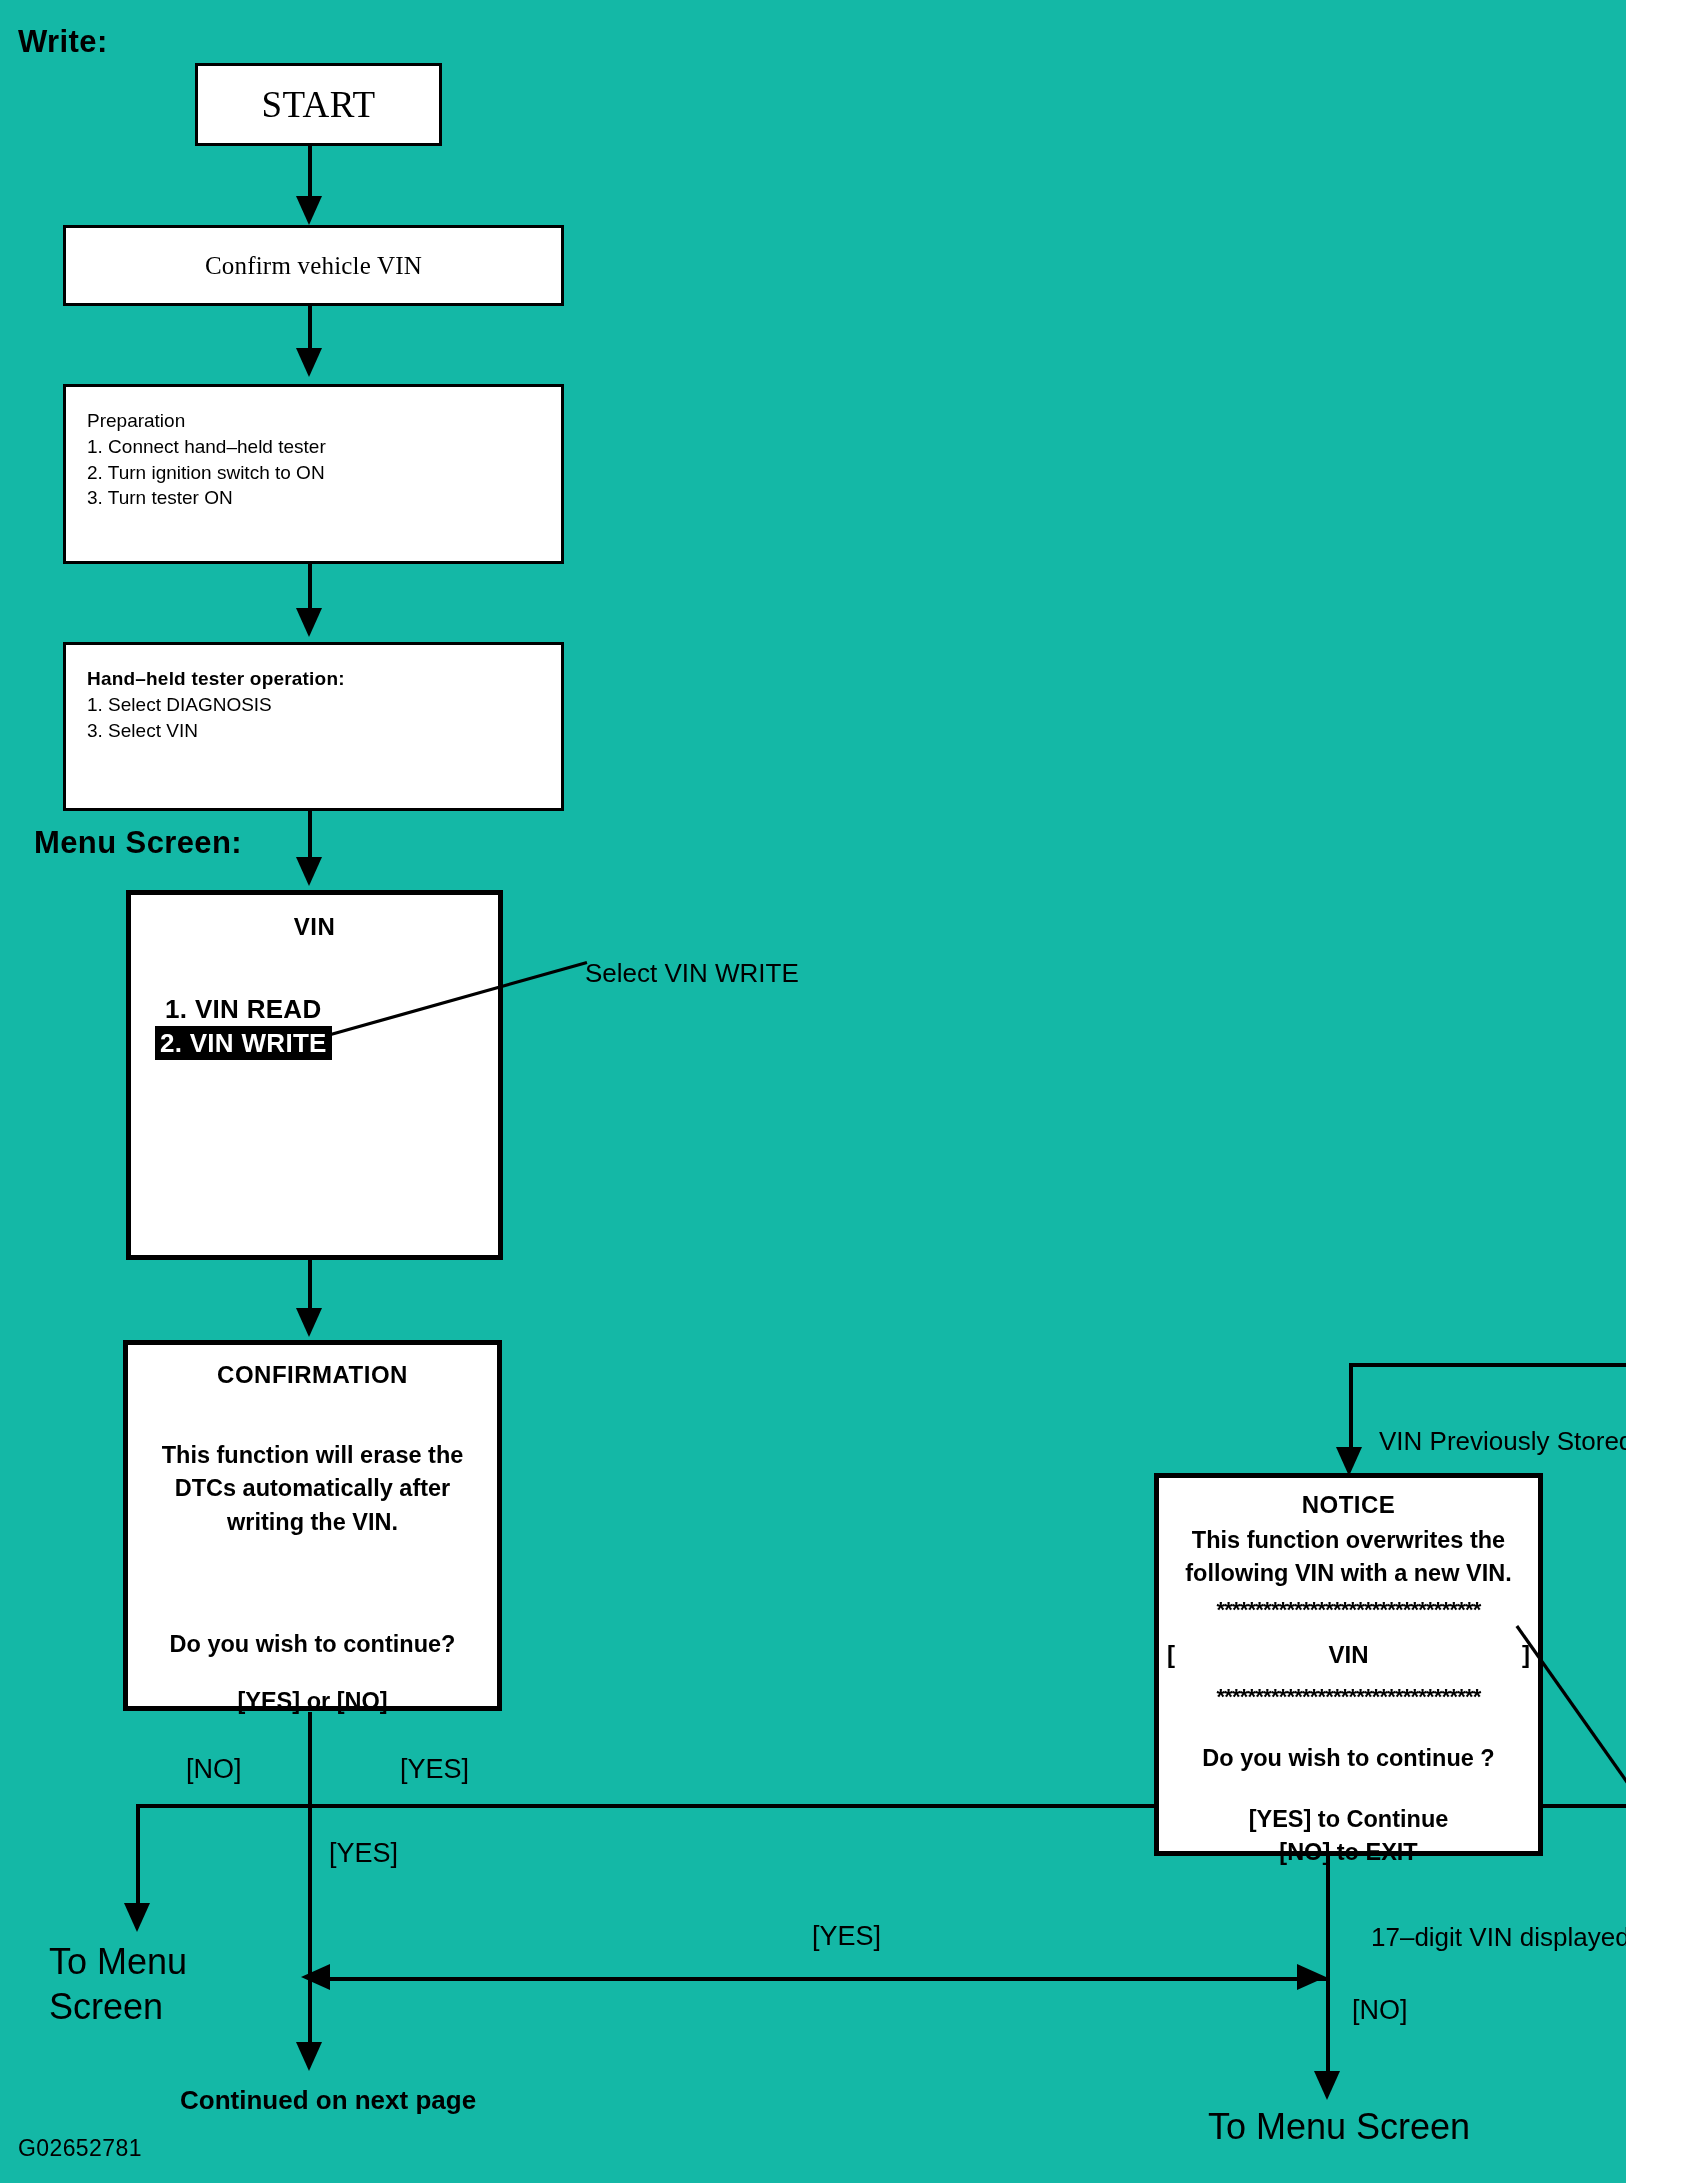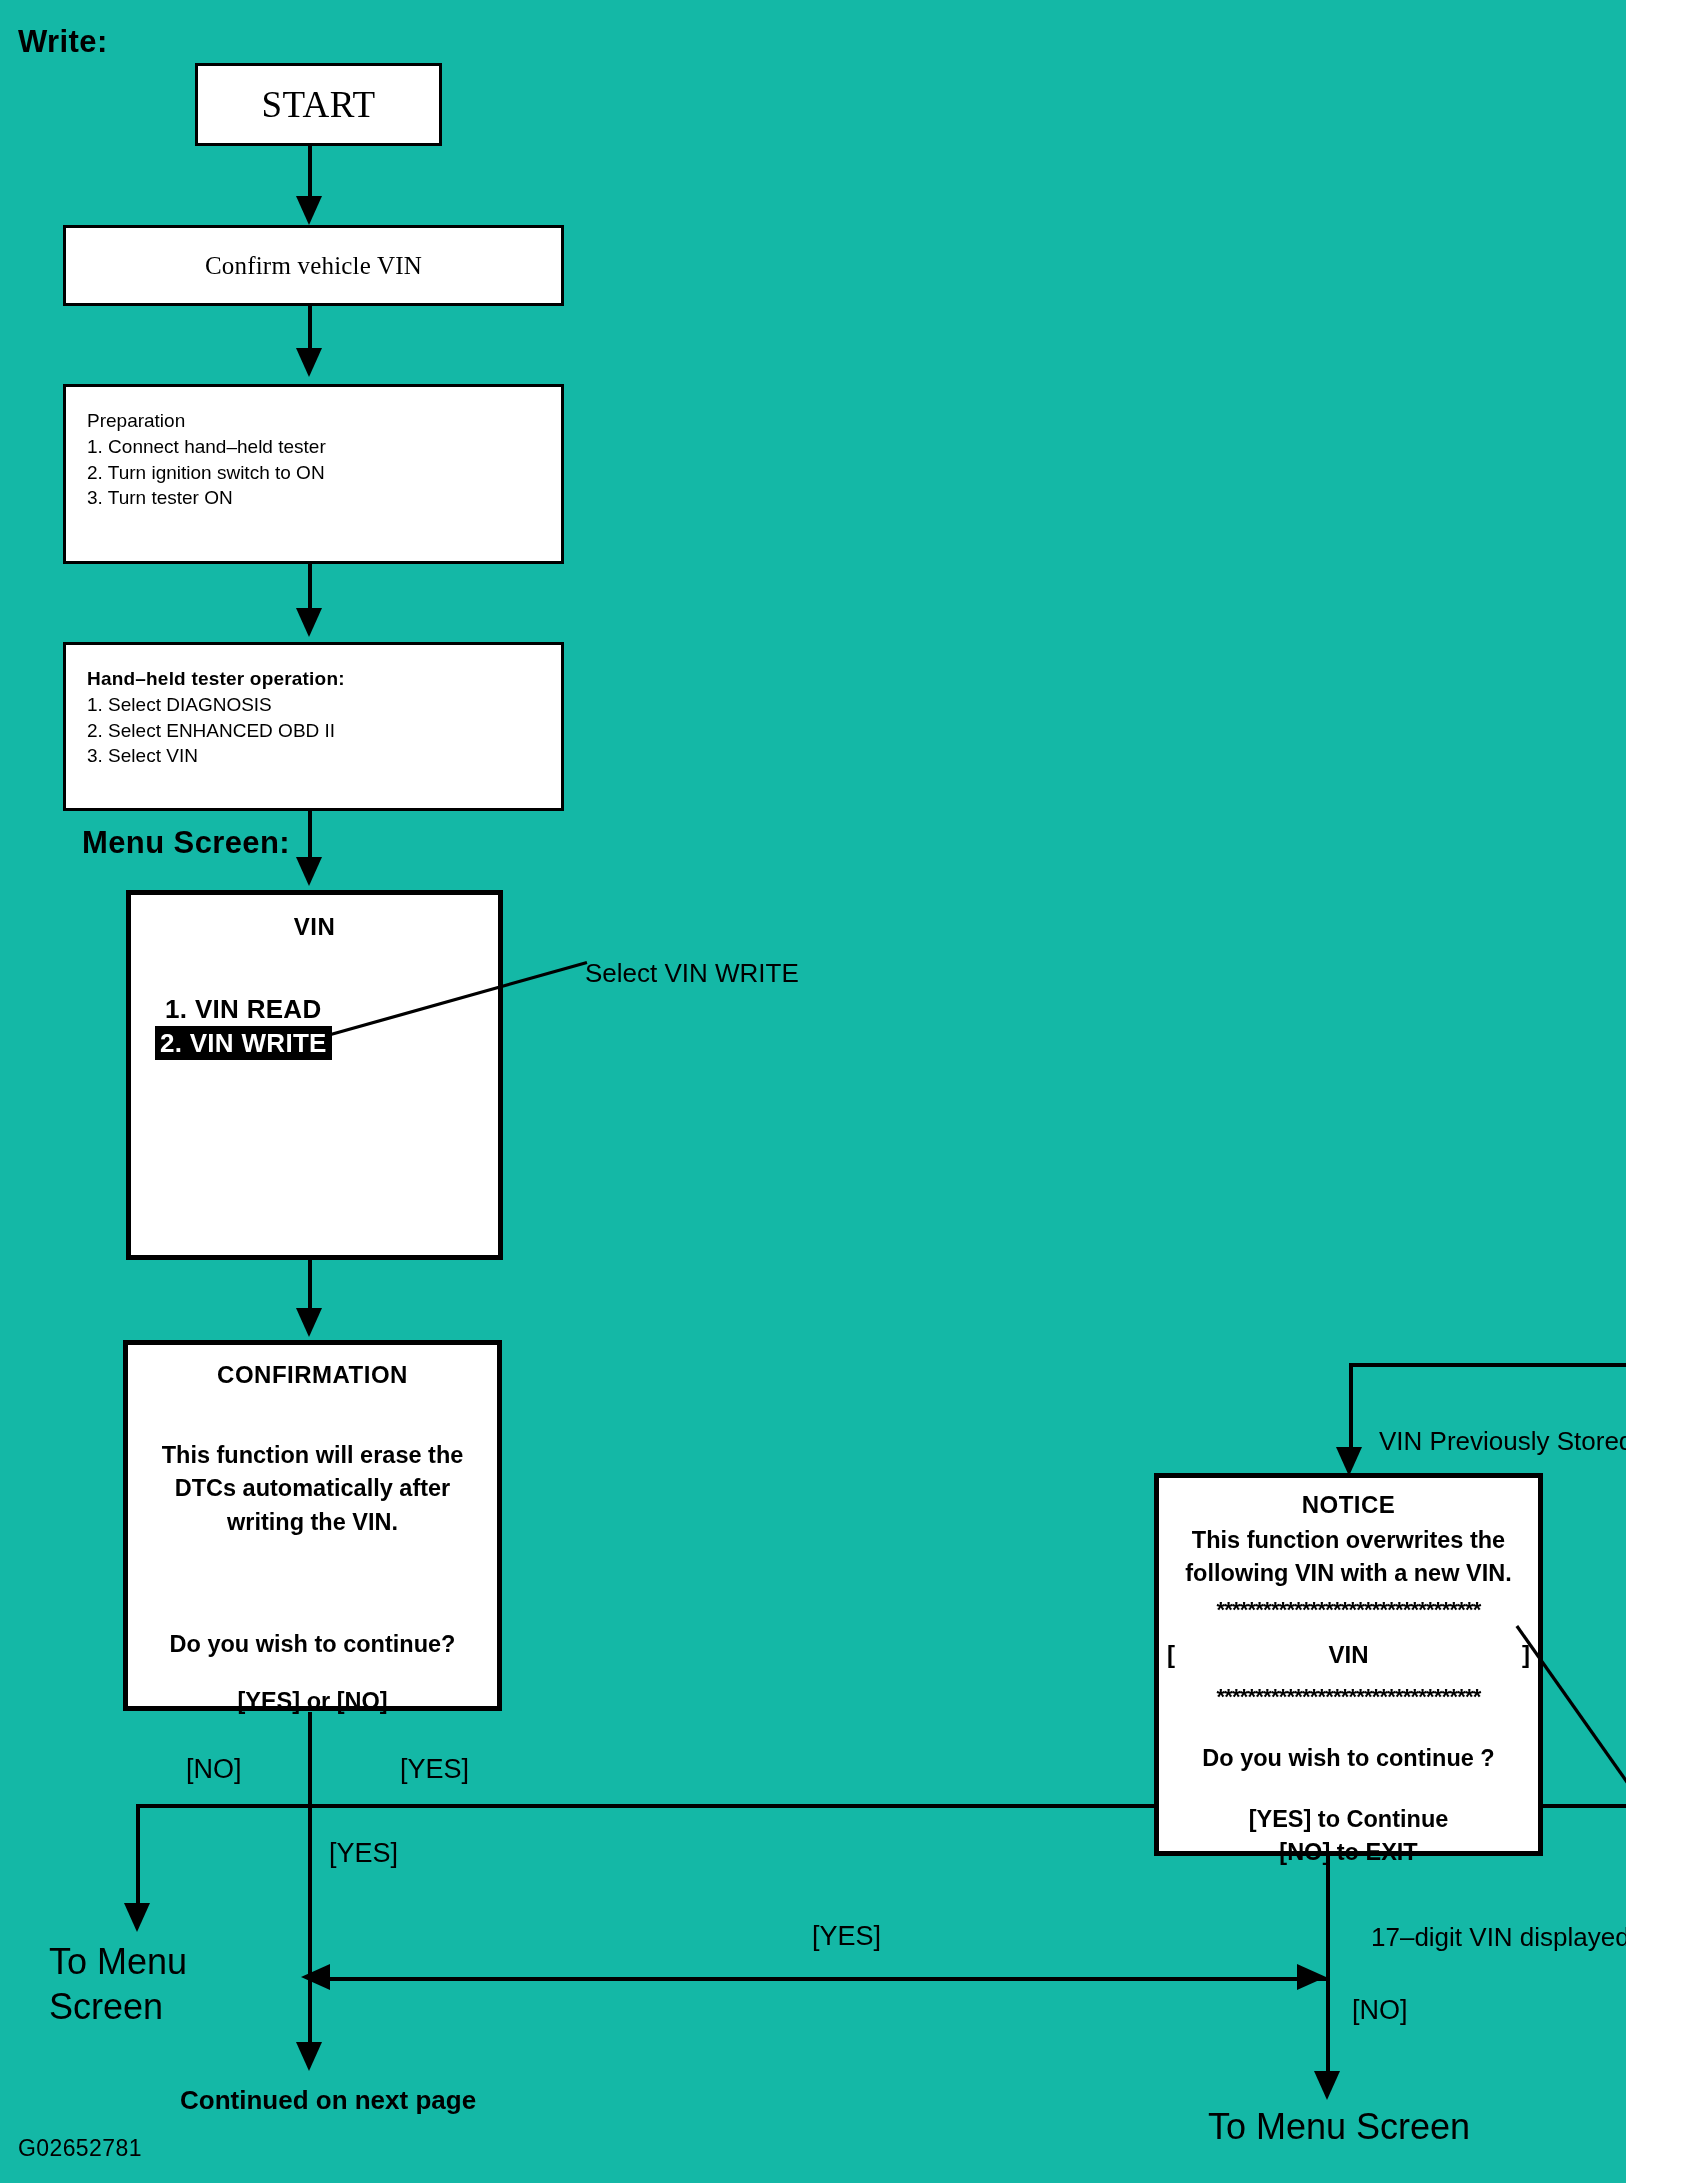--- a/index.html
+++ b/index.html
@@ -143,21 +143,21 @@
   }
   .leader { position: absolute; }
 </style>
 </head>
 <body>
 
 <div id="page">
 
   <div class="caption abs" style="left:18px; top:24px;">Write:</div>
 
-  <div class="caption abs" style="left:34px; top:825px;margin-left:48px;">Menu Screen:</div>
+  <div class="caption abs" style="left:34px; top:825px;">Menu Screen:</div>
 
   <div class="box box-center" style="left:195px; top:63px; width:247px; height:83px;">
     <span class="txt-start">START</span>
   </div>
 
   <div class="vline" style="left:308px; top:146px; height:55px;"></div>
   <div class="arrow-down" style="left:296px; top:196px;"></div>
 
   <div class="box box-center" style="left:63px; top:225px; width:501px; height:81px;">
     <span class="txt-plain">Confirm vehicle VIN</span>
@@ -175,21 +175,20 @@
     </div>
   </div>
 
   <div class="vline" style="left:308px; top:564px; height:49px;"></div>
   <div class="arrow-down" style="left:296px; top:608px;"></div>
 
   <div class="box" style="left:63px; top:642px; width:501px; height:169px;">
     <div class="list">
       <div class="itm hdr">Hand–held tester operation:</div>
       <div class="itm">1. Select DIAGNOSIS</div>
-      <div class="itm">2. Select ENHANCED OBD II</div>
       <div class="itm">3. Select VIN</div>
     </div>
   </div>
 
   <div class="vline" style="left:308px; top:810px; height:50px;"></div>
   <div class="arrow-down" style="left:296px; top:857px;"></div>
 
   <div class="box thick screen" style="left:126px; top:890px; width:377px; height:370px;">
     <div class="scr-title" style="margin-top:18px;">VIN</div>
 

